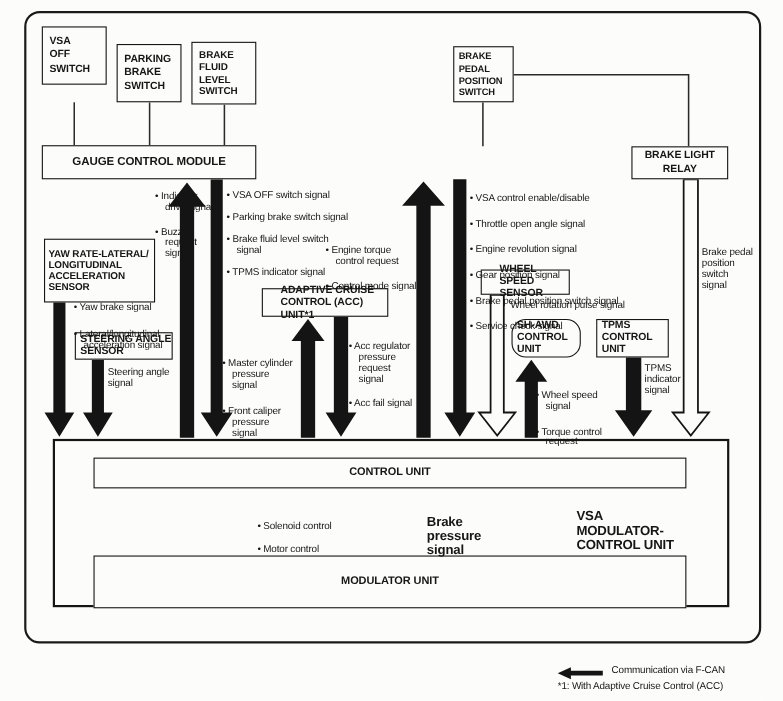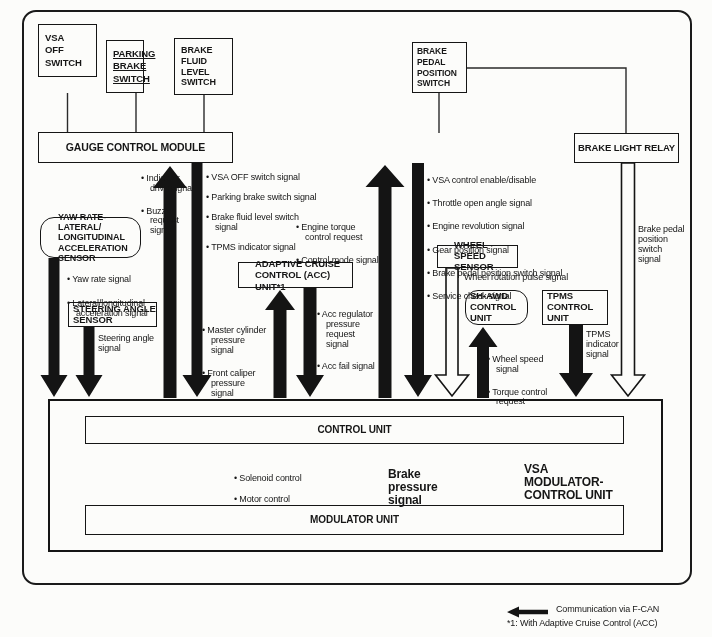--- a/index.html
+++ b/index.html
@@ -73,72 +73,72 @@
     <polygon class="wht" points="621.5,163 634.5,163 634.5,375 644.5,375 628,396 611.5,375 621.5,375"></polygon>
     <polygon class="wht" points="331.5,449 348.5,449 348.5,483 356,483 340,502 324,483 331.5,483"></polygon>
     <polygon class="wht" points="369,448 383,467 376,467 376,502 362,502 362,467 355,467"></polygon>
 
     <polygon class="blk" points="507,612 519,606.5 519,609.8 548,609.8 548,614.2 519,614.2 519,617.5"></polygon>
   </svg>
 
   <div class="box pad" style="left:38px;top:24px;width:59px;height:53px;"><span>VSA
 OFF
 SWITCH</span></div>
-  <div class="box pad" style="left:106px;top:40px;width:38px;height:53px;text-decoration:underline;"><span>PARKING
+  <div class="box pad" style="left:106px;top:40px;width:59px;height:53px;"><span>PARKING
 BRAKE
 SWITCH</span></div>
   <div class="box pad" style="left:174px;top:38px;width:59px;height:57px;font-size:9px;line-height:1.2;"><span>BRAKE
 FLUID
 LEVEL
 SWITCH</span></div>
   <div class="box center" style="left:38px;top:132px;width:195px;height:31px;font-size:10.5px;"><span>GAUGE CONTROL MODULE</span></div>
 
   <div class="box pad" style="left:412px;top:42px;width:55px;height:51px;font-size:8.5px;line-height:1.25;padding-left:4px;"><span>BRAKE
 PEDAL
 POSITION
 SWITCH</span></div>
-  <div class="box center" style="left:574px;top:133px;width:105px;height:30px;font-size:9.5px;"><span>BRAKE LIGHT RELAY</span></div>
+  <div class="box center" style="left:574px;top:133px;width:88px;height:30px;font-size:9.5px;"><span>BRAKE LIGHT RELAY</span></div>
 
-  <div class="box pad" style="left:40px;top:217px;width:101px;height:41px;font-size:9px;line-height:1.14;padding-left:17px;border-radius:14px;"><span>YAW RATE-LATERAL/
+  <div class="box pad" style="left:40px;top:217px;width:101px;height:58px;font-size:9px;line-height:1.14;padding-left:3px;"><span>YAW RATE-LATERAL/
 LONGITUDINAL
 ACCELERATION
 SENSOR</span></div>
   <div class="box pad" style="left:68px;top:302px;width:89px;height:25px;font-size:9.5px;line-height:1.15;padding-left:4px;"><span>STEERING ANGLE
 SENSOR</span></div>
   <div class="box pad" style="left:238px;top:262px;width:115px;height:26px;font-size:9.5px;line-height:1.2;padding-left:16px;"><span>ADAPTIVE CRUISE
 CONTROL (ACC) UNIT*1</span></div>
   <div class="box pad" style="left:437px;top:245px;width:81px;height:23px;font-size:9.5px;line-height:1.15;padding-left:16px;"><span>WHEEL SPEED
 SENSOR</span></div>
   <div class="box pad" style="left:465px;top:290px;width:63px;height:35px;font-size:9.5px;line-height:1.15;padding-left:4px;border-radius:13px;"><span>SH-AWD
 CONTROL
 UNIT</span></div>
   <div class="box pad" style="left:542px;top:290px;width:66px;height:35px;font-size:9.5px;line-height:1.15;padding-left:4px;"><span>TPMS
 CONTROL
 UNIT</span></div>
 
   <div class="box thick" style="left:48px;top:399px;width:615px;height:153px;"></div>
   <div class="box center" style="left:85px;top:416px;width:539px;height:28px;font-size:10px;"><span>CONTROL UNIT</span></div>
-  <div class="box center" style="left:85px;top:505px;width:539px;height:30px;font-size:10px;"><span>MODULATOR UNIT</span></div>
+  <div class="box center" style="left:85px;top:505px;width:539px;height:48px;font-size:10px;"><span>MODULATOR UNIT</span></div>
   <div class="note bold" style="left:524px;top:463px;width:100px;">VSA MODULATOR-
 CONTROL UNIT</div>
 
   <div class="note" id="t-gauge-up" style="left:97px;top:164px;width:58px;margin-left:44px;">
     <div class="item">• Indicator
 drive signal</div>
     <div class="item">• Buzzer
 request signal</div>
   </div>
   <div class="note" id="t-gauge-down" style="left:206px;top:163px;width:112px;">
     <div class="item">• VSA OFF switch signal</div>
     <div class="item">• Parking brake switch signal</div>
     <div class="item">• Brake fluid level switch signal</div>
     <div class="item">• TPMS indicator signal</div>
   </div>
   <div class="note" id="t-yaw" style="left:67px;top:265px;width:90px;">
-    <div class="item">• Yaw rate signal</div>
+    <div class="item">• Yaw brake signal</div>
     <div class="item">• Lateral/longitudinal
 acceleration signal</div>
   </div>
   <div class="note" style="left:98px;top:334px;width:62px;">Steering angle
 signal</div>
   <div class="note" id="t-acc-top" style="left:296px;top:213px;width:88px;">
     <div class="item">• Engine torque
 control request</div>
     <div class="item">• Control mode signal</div>
   </div>

